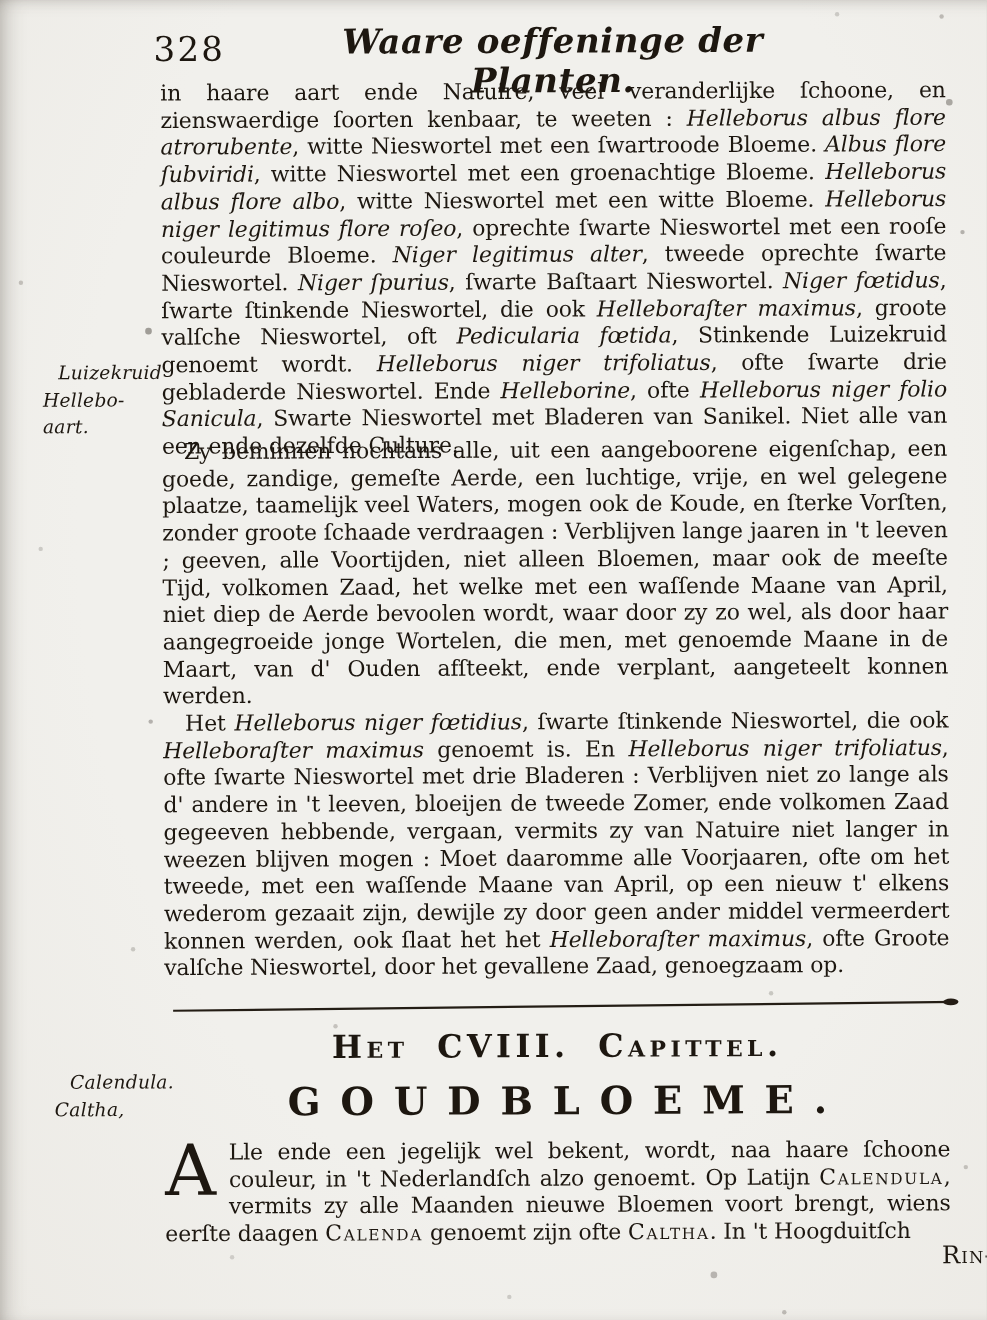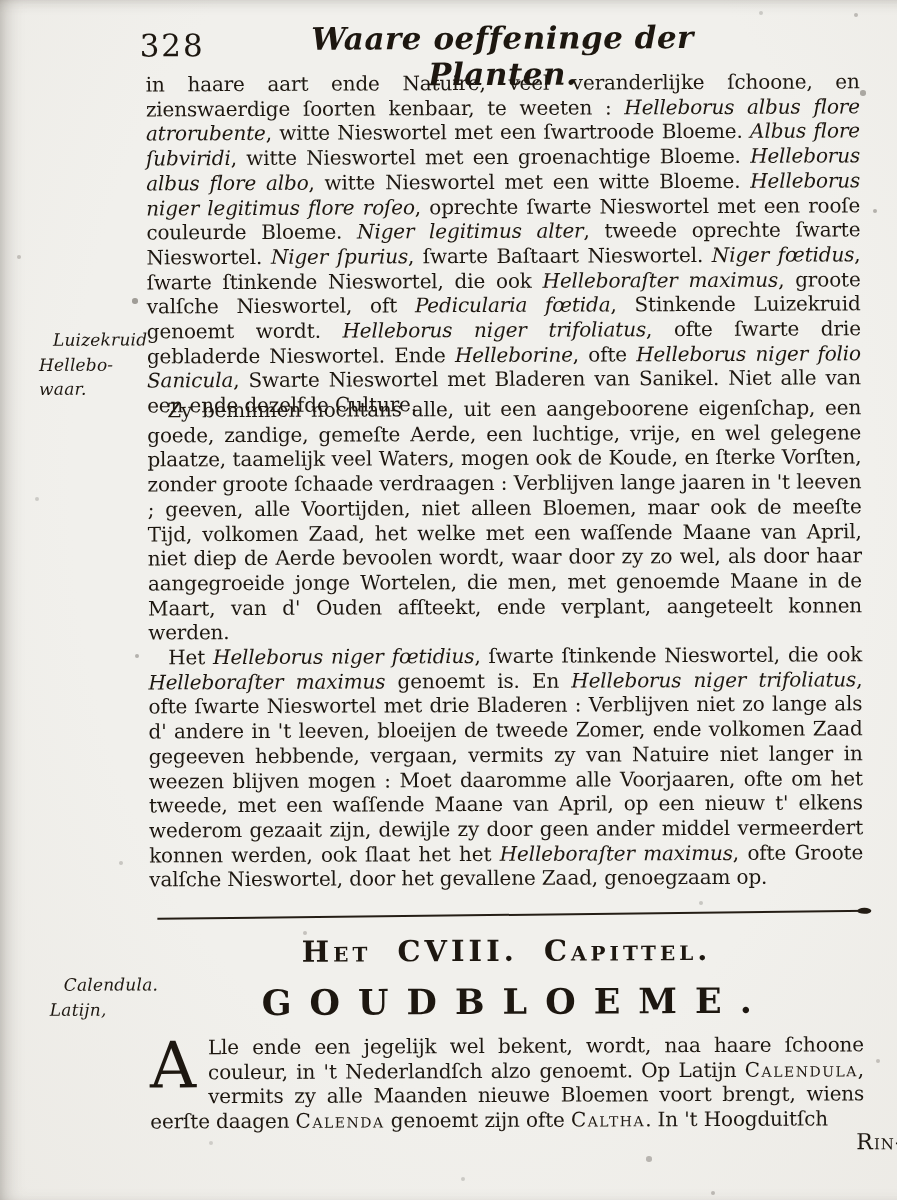--- a/index.html
+++ b/index.html
@@ -111,25 +111,25 @@
 
 <div class="page">
   <div class="skew">
 
     <div class="page-number">328</div>
     <div class="running-title">Waare oeffeninge der Planten.</div>
 
     <div class="margin-note" id="note-luizekruid" style="top:282px;margin-top:44px;">
         <div class="note-line">Luizekruid</div>
         <div class="note-line">Hellebo-</div>
-        <div class="note-line">waar.</div>
+        <div class="note-line">aart.</div>
       </div>
     <div class="margin-note" id="note-calendula" style="top:971px;">
         <div class="note-line">Calendula.</div>
-        <div class="note-line">Latijn,</div>
+        <div class="note-line">Caltha,</div>
       </div>
 
     <div class="para" id="p1"><span>in haare aart ende Natuire, veel veranderlijke ſchoone, en zienswaerdige ſoorten kenbaar, te weeten : </span><span class="seg-italic">Helleborus albus flore atrorubente</span><span>, witte Nieswortel met een ſwartroode Bloeme. </span><span class="seg-italic">Albus flore ſubviridi</span><span>, witte Nieswortel met een groenachtige Bloeme. </span><span class="seg-italic">Helleborus albus flore albo</span><span>, witte Nieswortel met een witte Bloeme. </span><span class="seg-italic">Helleborus niger legitimus flore roſeo</span><span>, oprechte ſwarte Nieswortel met een rooſe couleurde Bloeme. </span><span class="seg-italic">Niger legitimus alter</span><span>, tweede oprechte ſwarte Nieswortel. </span><span class="seg-italic">Niger ſpurius</span><span>, ſwarte Baſtaart Nieswortel. </span><span class="seg-italic">Niger fœtidus</span><span>, ſwarte ſtinkende Nieswortel, die ook </span><span class="seg-italic">Helleboraſter maximus</span><span>, groote valſche Nieswortel, oft </span><span class="seg-italic">Pedicularia fœtida</span><span>, Stinkende Luizekruid genoemt wordt. </span><span class="seg-italic">Helleborus niger trifoliatus</span><span>, ofte ſwarte drie gebladerde Nieswortel. Ende </span><span class="seg-italic">Helleborine</span><span>, ofte </span><span class="seg-italic">Helleborus niger folio Sanicula</span><span>, Swarte Nieswortel met Bladeren van Sanikel. Niet alle van een ende dezelfde Culture.</span></div>
 
     <div class="para indent" id="p2"><span>Zy beminnen nochtans alle, uit een aangeboorene eigenſchap, een goede, zandige, gemeſte Aerde, een luchtige, vrije, en wel gelegene plaatze, taamelijk veel Waters, mogen ook de Koude, en ſterke Vorſten, zonder groote ſchaade verdraagen : Verblijven lange jaaren in 't leeven ; geeven, alle Voortijden, niet alleen Bloemen, maar ook de meeſte Tijd, volkomen Zaad, het welke met een waſſende Maane van April, niet diep de Aerde bevoolen wordt, waar door zy zo wel, als door haar aangegroeide jonge Wortelen, die men, met genoemde Maane in de Maart, van d' Ouden afſteekt, ende verplant, aangeteelt konnen werden.</span></div>
 
     <div class="para indent" id="p3"><span>Het </span><span class="seg-italic">Helleborus niger fœtidius</span><span>, ſwarte ſtinkende Nieswortel, die ook </span><span class="seg-italic">Helleboraſter maximus</span><span> genoemt is. En </span><span class="seg-italic">Helleborus niger trifoliatus</span><span>, ofte ſwarte Nieswortel met drie Bladeren : Verblijven niet zo lange als d' andere in 't leeven, bloeijen de tweede Zomer, ende volkomen Zaad gegeeven hebbende, vergaan, vermits zy van Natuire niet langer in weezen blijven mogen : Moet daaromme alle Voorjaaren, ofte om het tweede, met een waſſende Maane van April, op een nieuw t' elkens wederom gezaait zijn, dewijle zy door geen ander middel vermeerdert konnen werden, ook ſlaat het het </span><span class="seg-italic">Helleboraſter maximus</span><span>, ofte Groote valſche Nieswortel, door het gevallene Zaad, genoegzaam op.</span></div>
 
     <div class="rule"></div>
 

